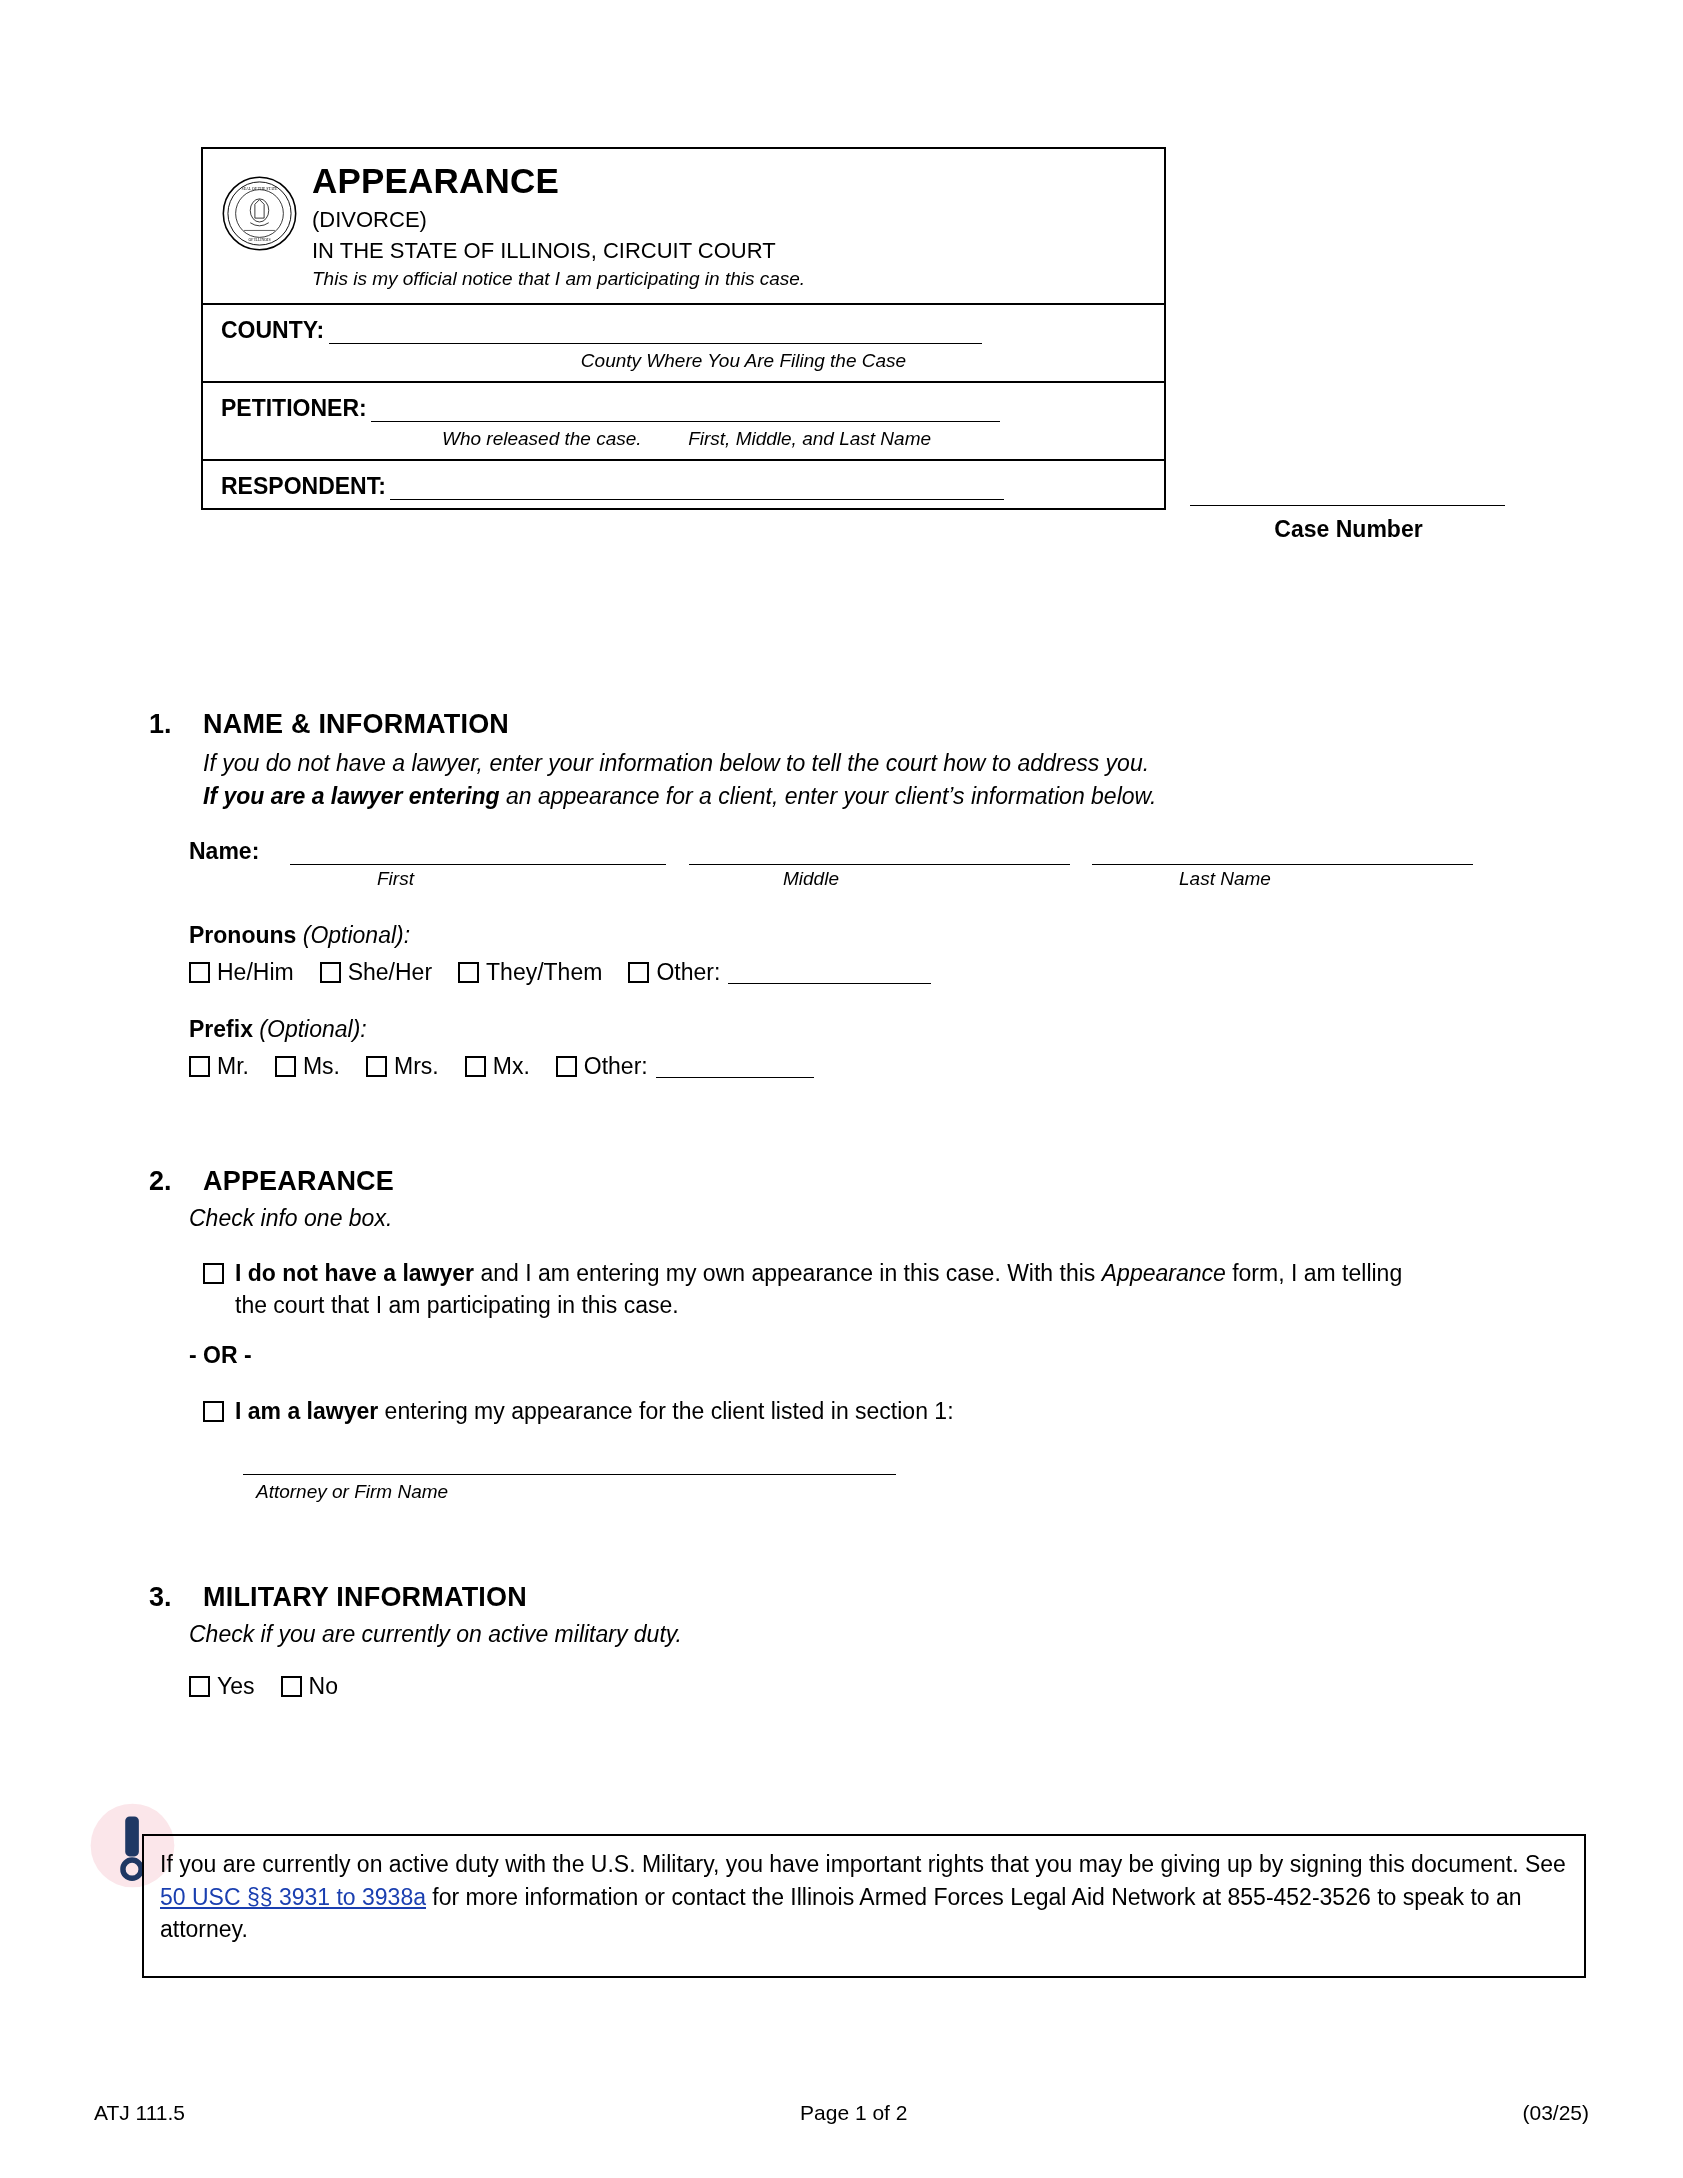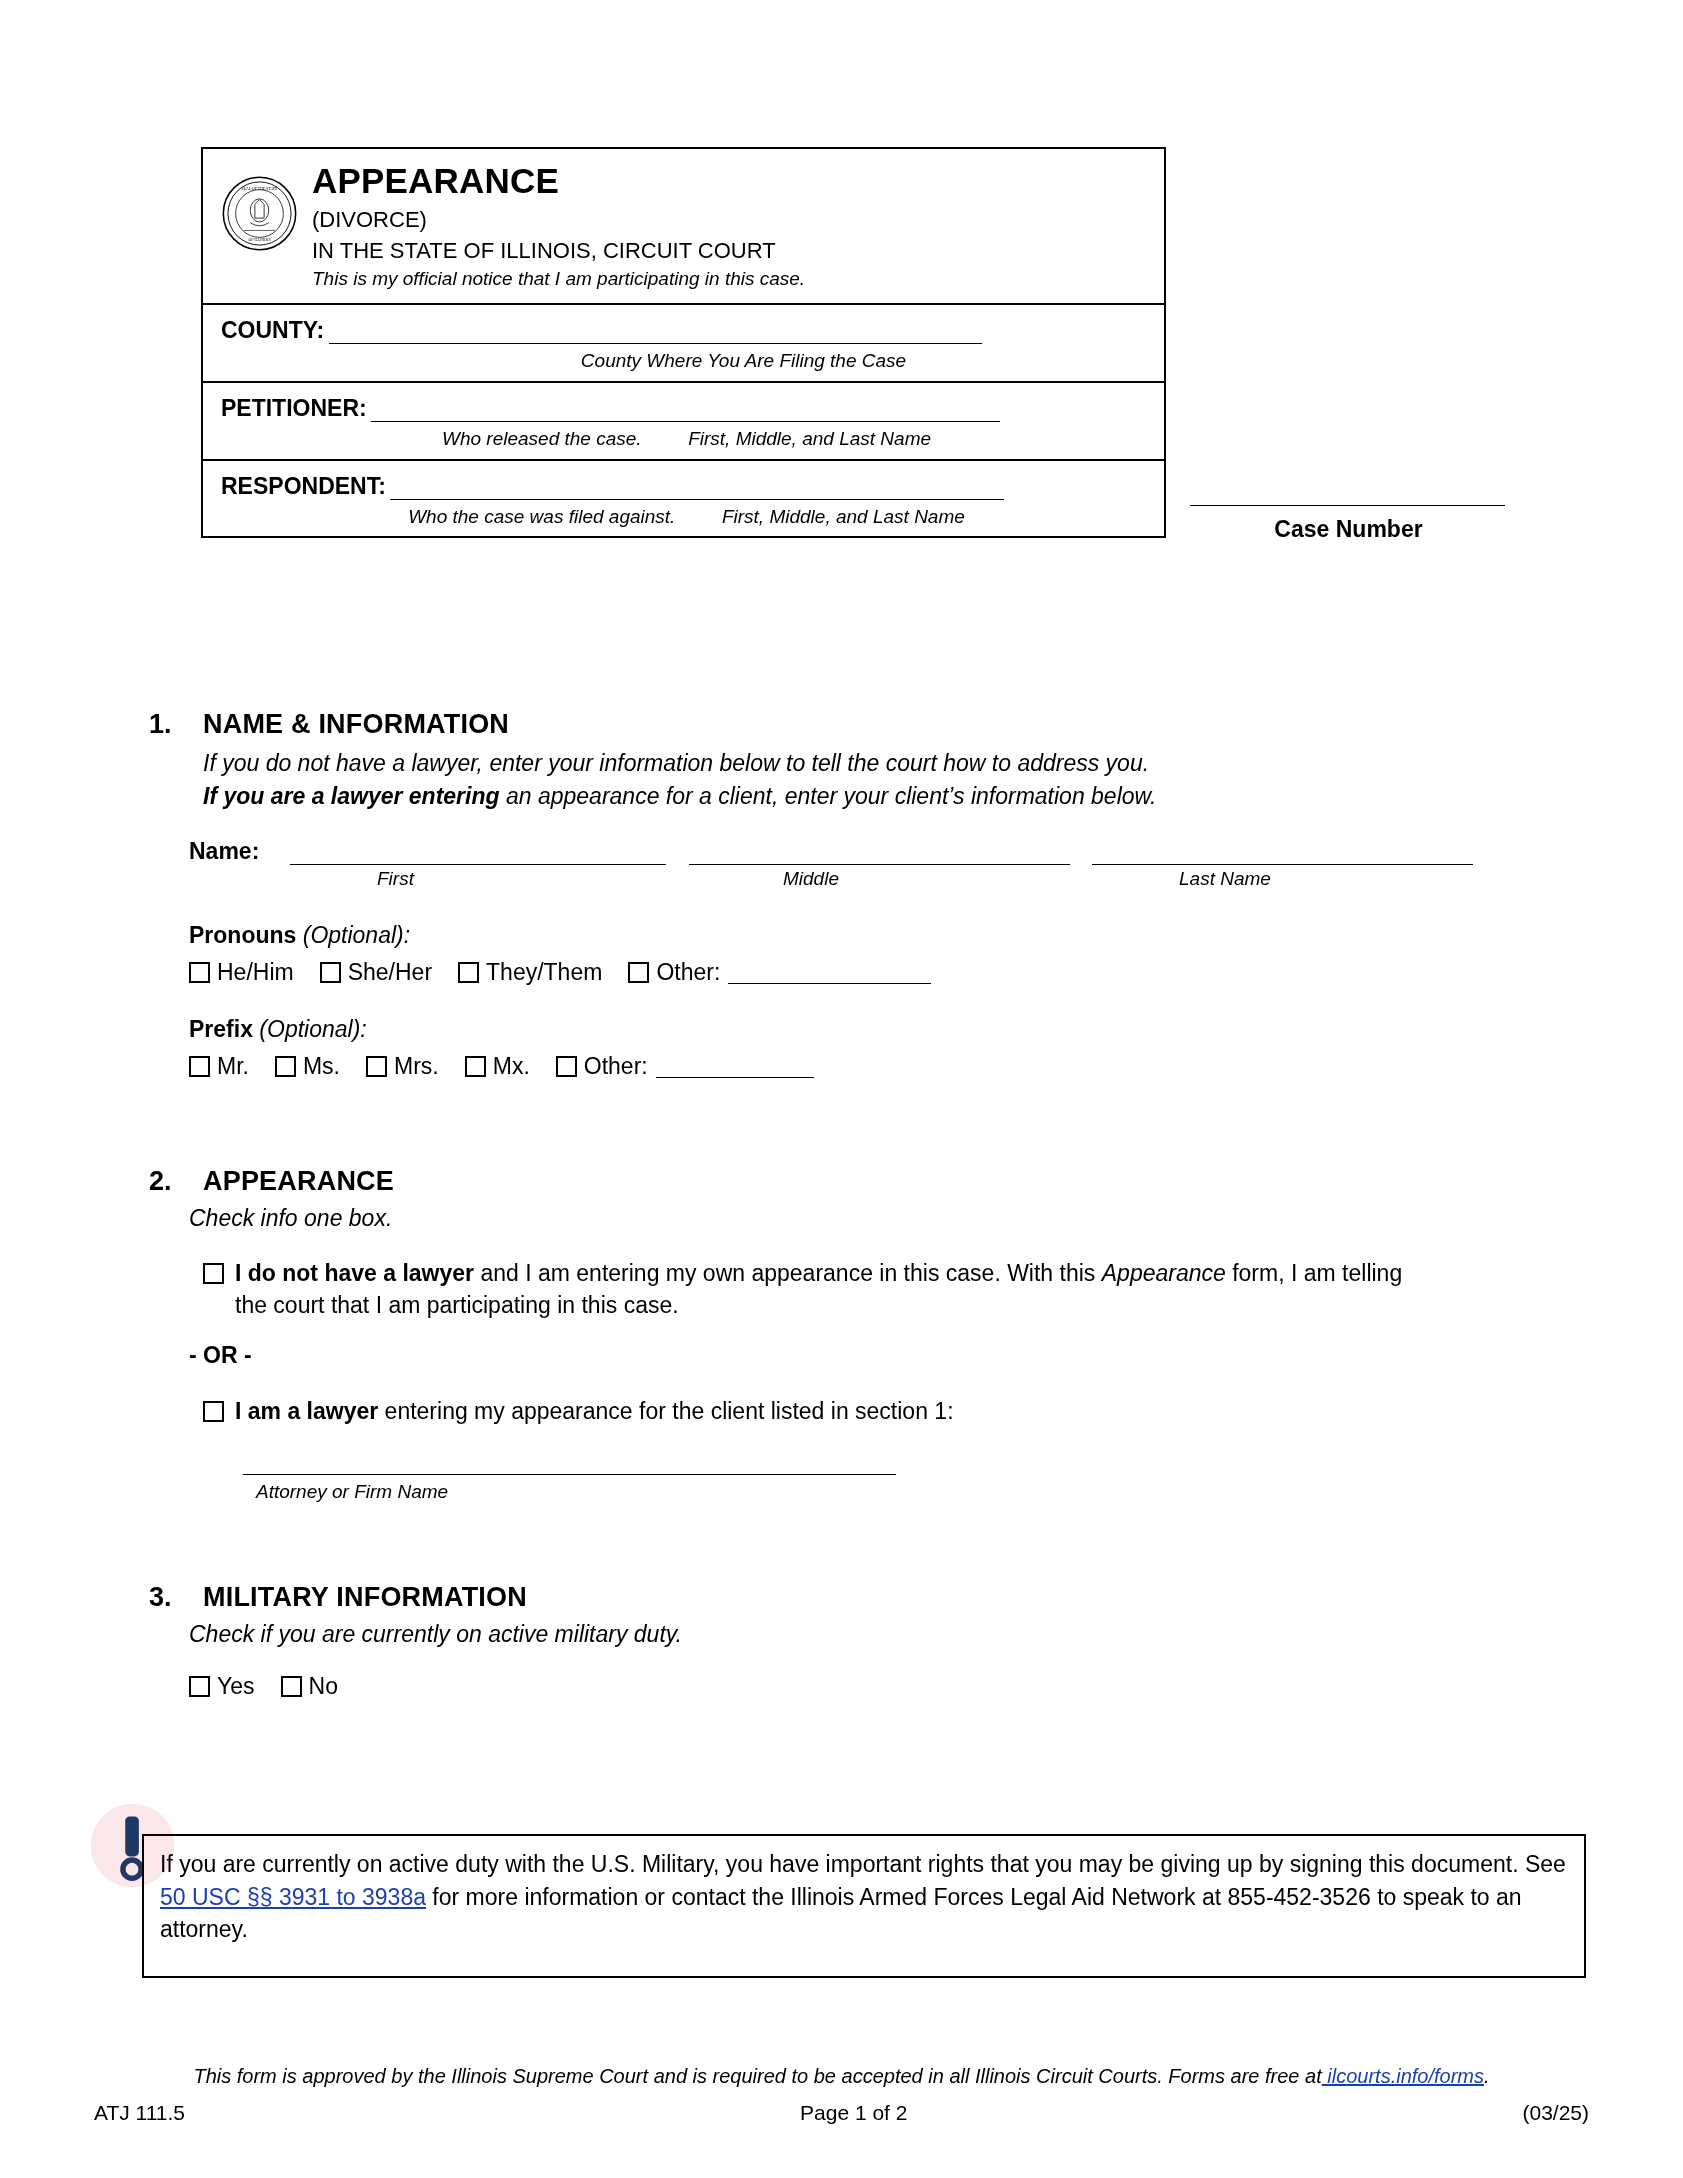--- a/index.html
+++ b/index.html
@@ -337,25 +337,20 @@
       <div class="hdr-hint">
         <span>Who released the case.</span>
         <span class="gap"></span>
         <span>First, Middle, and Last Name</span>
       </div>
     </div>
 
     <div class="hdr-row">
       <span class="hdr-label">RESPONDENT:</span>
       <span class="fill-line" style="width:614px;"></span>
-      <div class="hdr-hint">
-        <span>Who the case was filed against.</span>
-        <span class="gap"></span>
-        <span>First, Middle, and Last Name</span>
-      </div>
     </div>
   </div>
 
   <div class="case-number">
     <div style="height:20px;"></div>
     <div class="cn-line"></div>
     <div class="cn-label">Case Number</div>
   </div>
 
   <div class="section" style="top:709px;">
@@ -481,23 +476,20 @@
   <svg class="warn-icon" viewBox="0 0 100 100">
     <circle cx="50" cy="50" r="46" fill="#fbe6ea"></circle>
     <rect x="42" y="18" width="15" height="44" rx="5" fill="#1f3864"></rect>
     <circle cx="49.5" cy="76" r="10" fill="none" stroke="#1f3864" stroke-width="6"></circle>
   </svg>
 
   <div class="warn-box">
     <span>If you are currently on active duty with the U.S. Military, you have important rights that you may be giving up by signing this document. See </span><a href="#" class="link">50 USC §§ 3931 to 3938a</a><span> for more information or contact the Illinois Armed Forces Legal Aid Network at 855-452-3526 to speak to an attorney.</span>
   </div>
 
-  <div class="footer-note">
-    <span>This form is approved by the Illinois Supreme Court and is required to be accepted in all Illinois Circuit Courts. Forms are free at</span><a href="#" class="link"> ilcourts.info/forms</a><span>.</span>
-  </div>
   <div class="footer-row">
     <span class="fl">ATJ 111.5</span>
     <span class="fr">(03/25)</span>
     <div class="fc">Page 1 of 2</div>
   </div>
 
 </div>
 
 
 </body></html>

